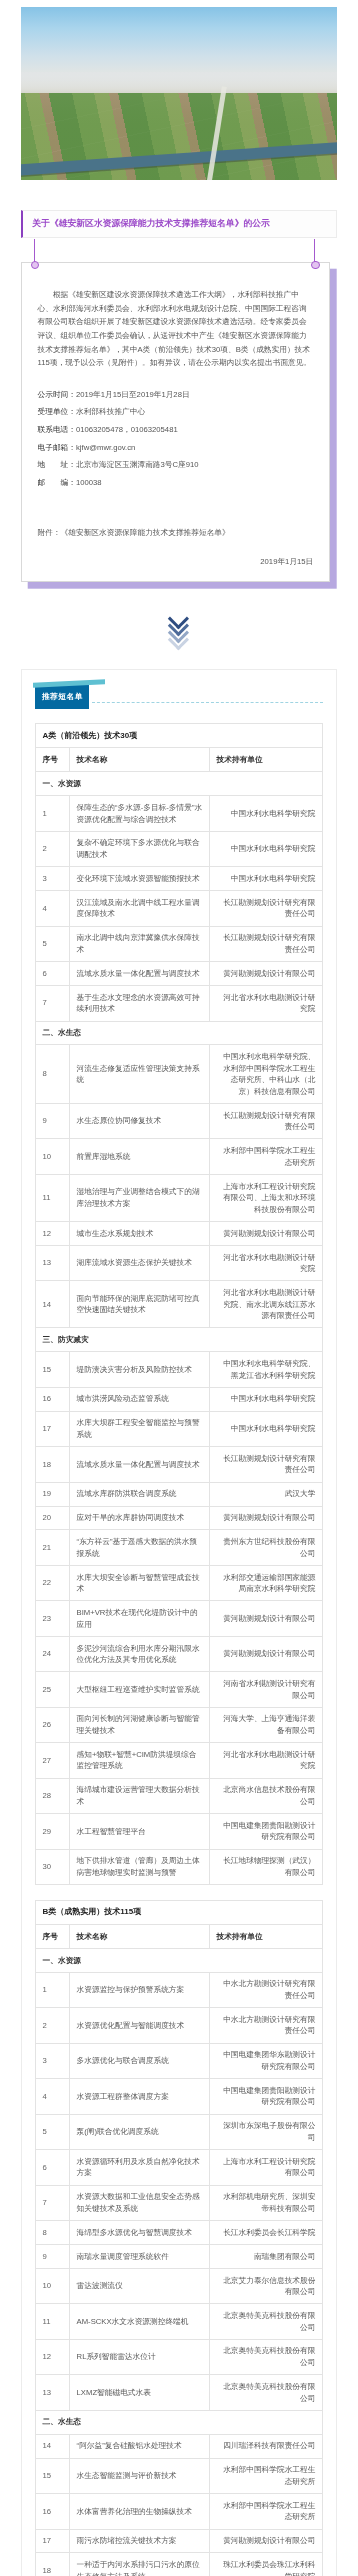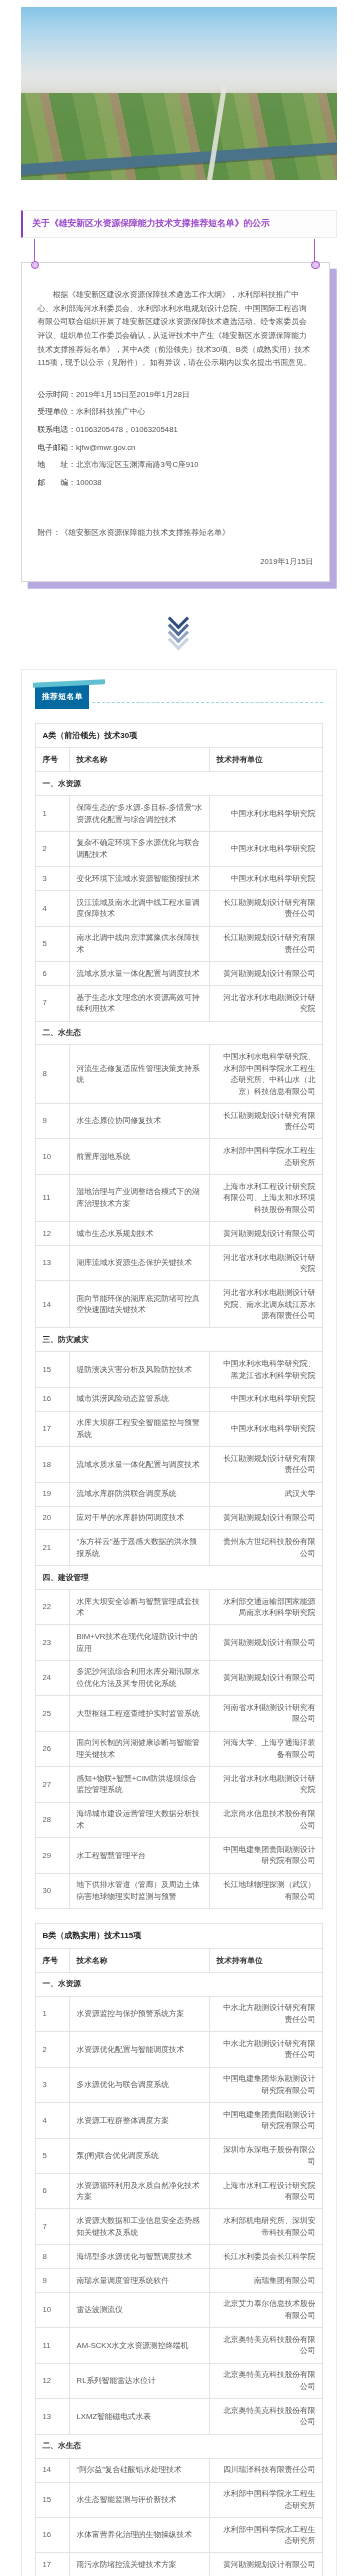--- a/index.html
+++ b/index.html
@@ -237,23 +237,20 @@
               <td class="c-no">20</td>
               <td class="c-name">应对干旱的水库群协同调度技术</td>
               <td class="c-org">黄河勘测规划设计有限公司</td>
             </tr>
             <tr>
               <td class="c-no">21</td>
               <td class="c-name">“东方祥云”基于遥感大数据的洪水预报系统</td>
               <td class="c-org">贵州东方世纪科技股份有限公司</td>
             </tr>
             <tr>
-              <td colspan="3" class="t-section">四、建设管理</td>
-            </tr>
-            <tr>
               <td class="c-no">22</td>
               <td class="c-name">水库大坝安全诊断与智慧管理成套技术</td>
               <td class="c-org">水利部交通运输部国家能源局南京水利科学研究院</td>
             </tr>
             <tr>
               <td class="c-no">23</td>
               <td class="c-name">BIM+VR技术在现代化堤防设计中的应用</td>
               <td class="c-org">黄河勘测规划设计有限公司</td>
             </tr>
             <tr>

